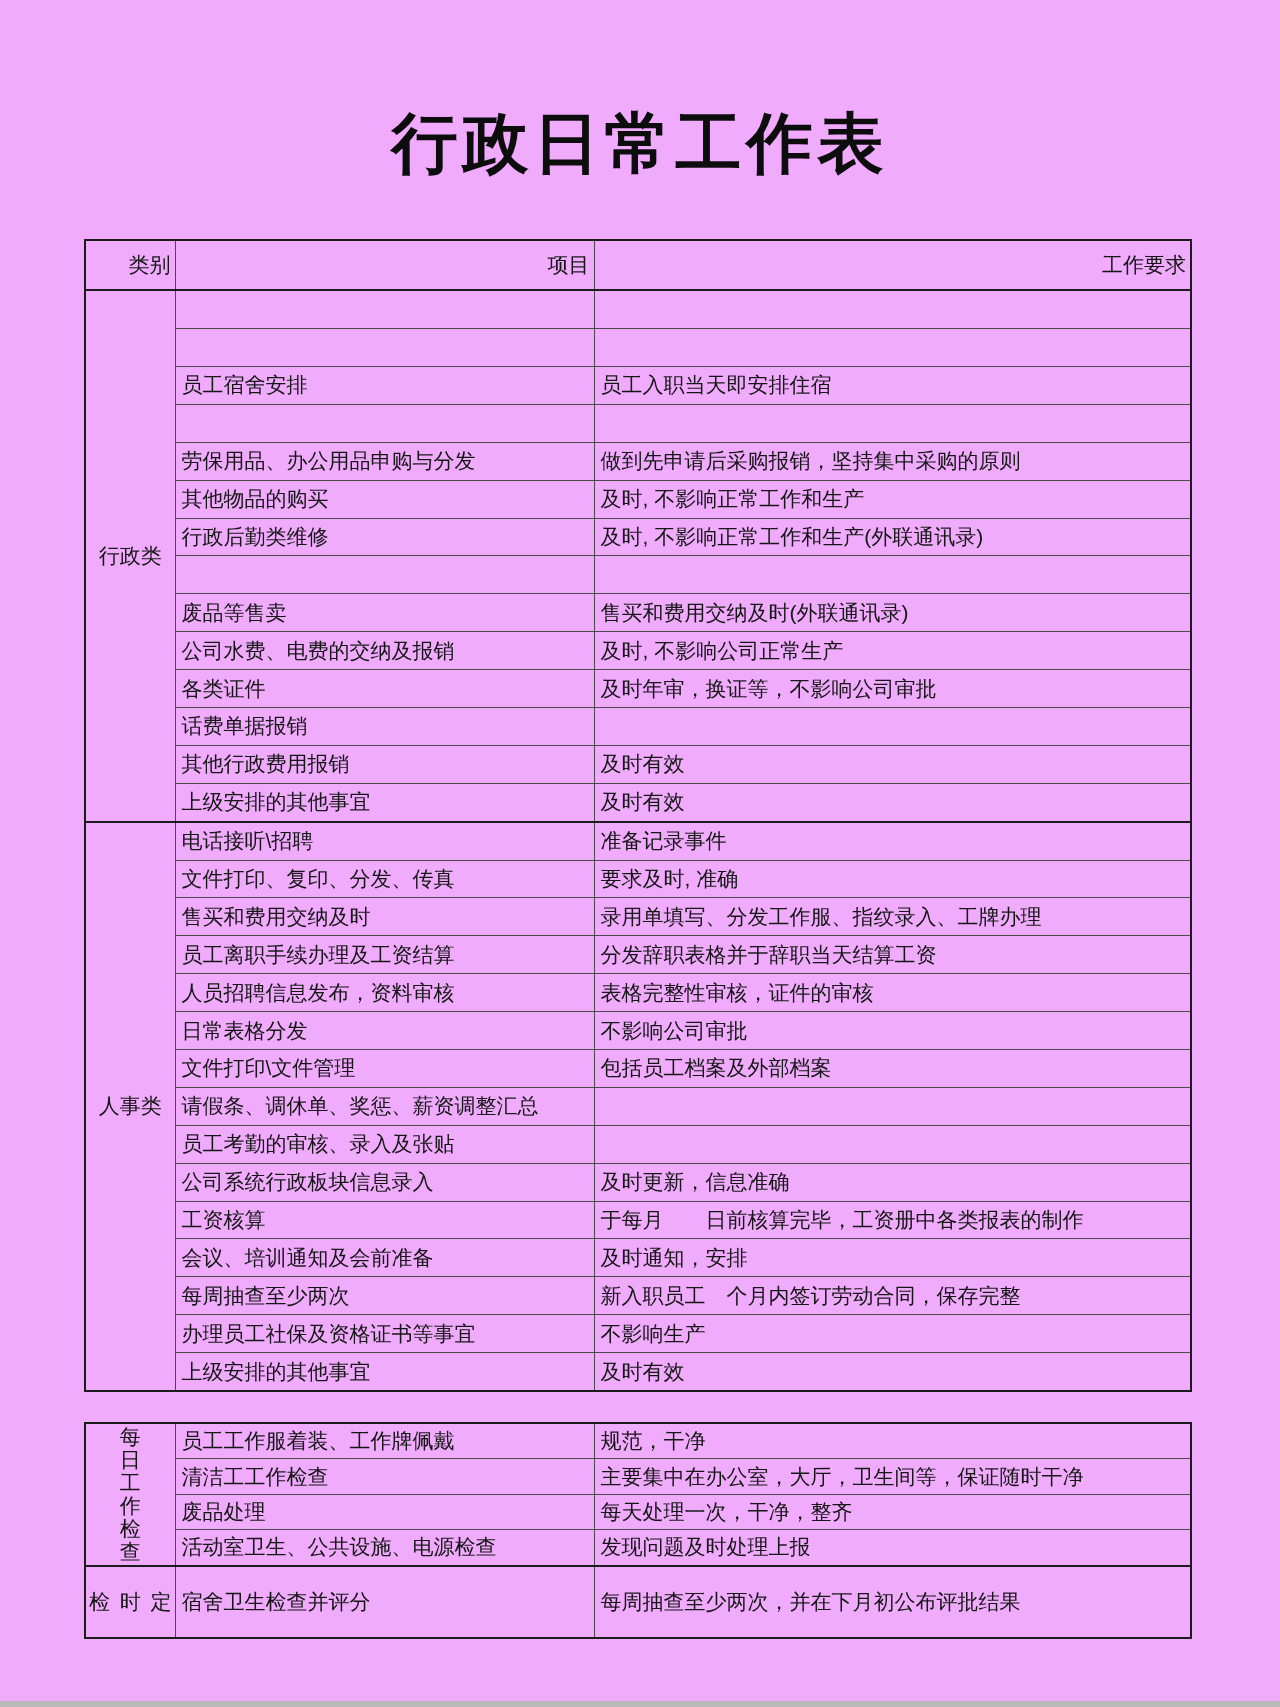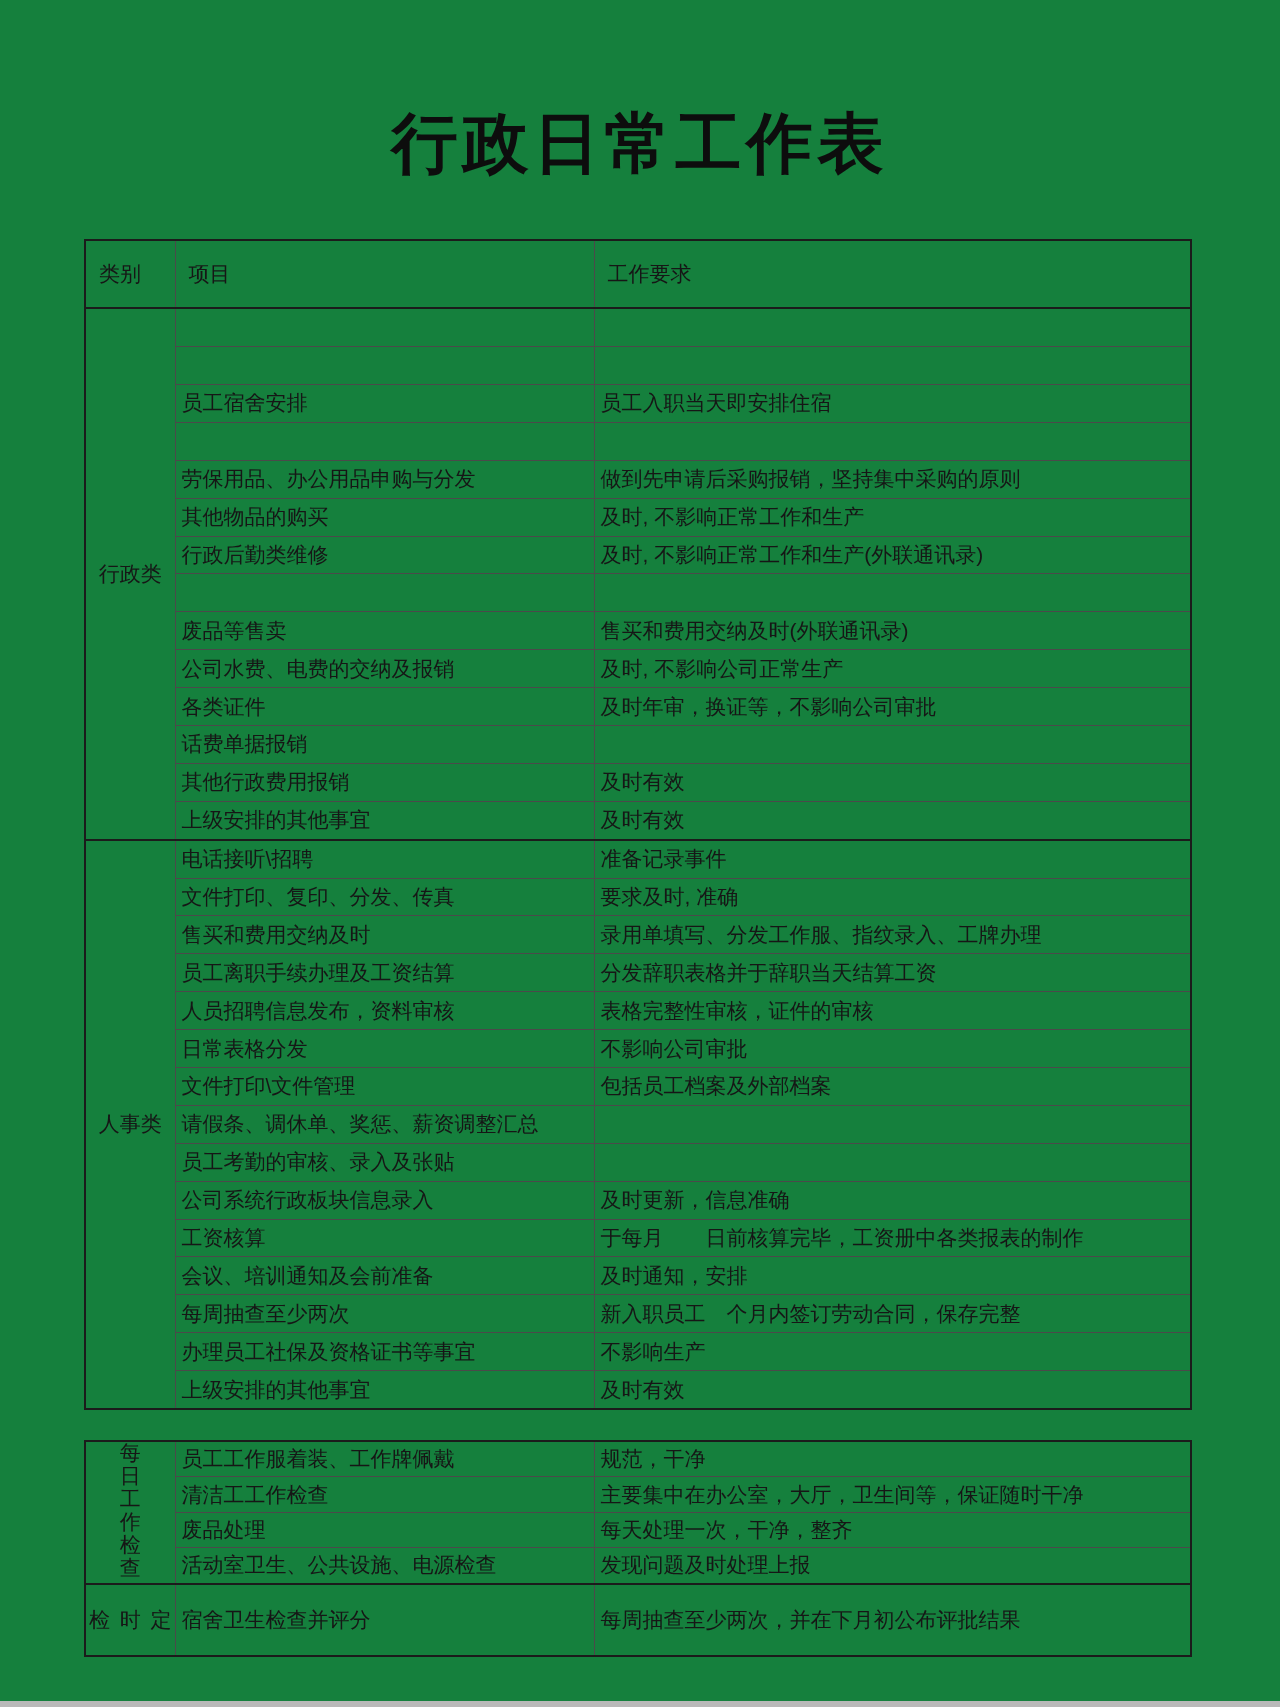--- a/index.html
+++ b/index.html
@@ -1,20 +1,20 @@
 <!DOCTYPE html>
 <html lang="zh"><head>
 <meta charset="utf-8">
 <style>
   html,body{margin:0;padding:0;background:#e9e9e9;}
   .page{
     position:relative;
     width:1280px;height:1707px;
     margin:0 auto;
-    background:#15803d;
+    background:#f0abfc;
     overflow:hidden;
     font-family:"Liberation Sans","DejaVu Sans",sans-serif;
     color:#151515;
   }
   .doc-title{
     margin:0;
     padding-top:104px;
     text-align:center;
     font-size:66px;
     line-height:1.2;
@@ -39,39 +39,38 @@
     font-weight:400;
     vertical-align:middle;
     padding:0 4px 0 6px;
     white-space:nowrap;
     overflow:hidden;
     color:#161616;
   }
   .tbl{border:2.4px solid #1b1b1b;}
   .tbl th{
     height:40px;
-    text-align:left;
-    padding:13px;
+    text-align:right;
+    padding:4px;
     margin-left:20px;
   }
   .tbl1 td{height:36.9px;}
   .tbl2 td{height:34.4px;}
   td.cat{
     text-align:center;
     padding:0 11px;
   }
   tr.sec-start td{border-top:2.2px solid #1b1b1b;}
   .vtext{
     display:inline-block;
     width:24px;
     line-height:1.1;
     word-break:break-all;
     white-space:normal;
     text-align:center;
-    font-family:Liberation Mono, monospace;
   }
   td.cat-dist{
     text-align:justify;
     text-align-last:justify;
     padding:18px 3px;
   }
   .bottom-edge{
     position:absolute;
     left:0;bottom:0;
     width:100%;height:6px;

